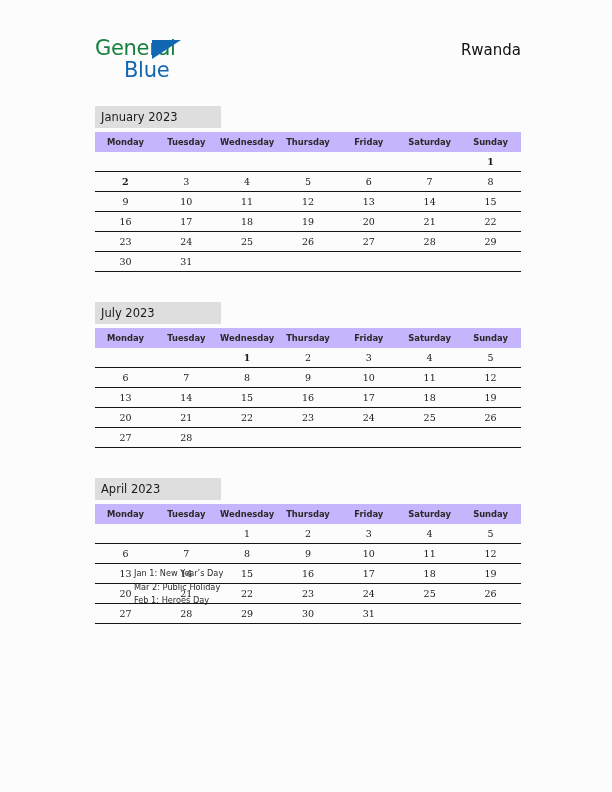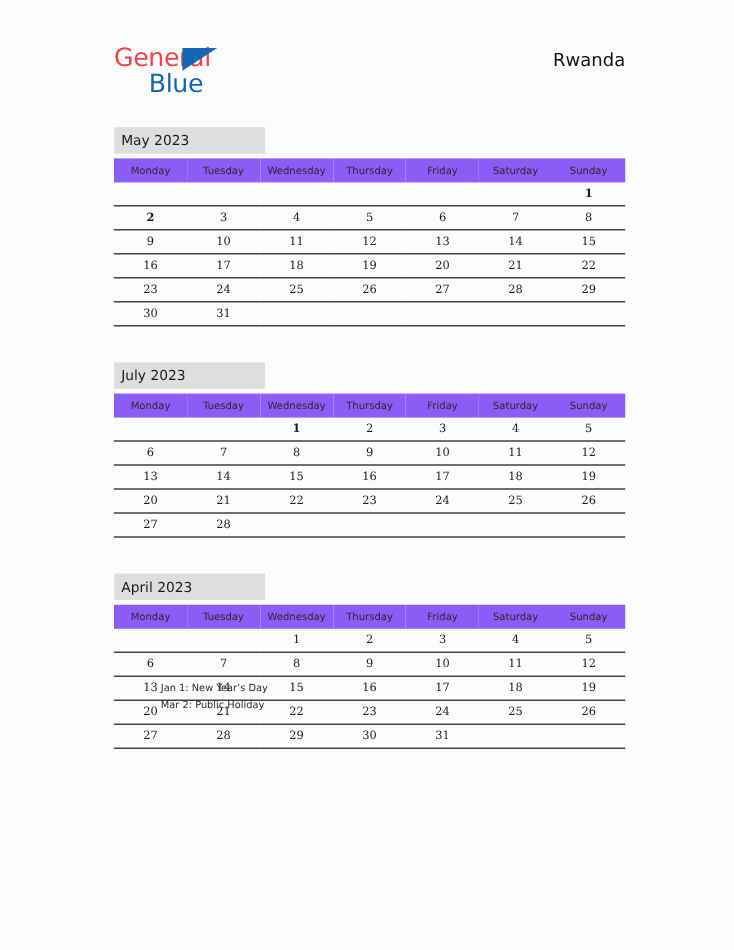--- a/index.html
+++ b/index.html
@@ -30,21 +30,21 @@
     top: 36px;
     width: 150px;
     height: 48px;
   }
   .logo-general {
     position: absolute;
     left: 0;
     top: 0;
     font-size: 21px;
     letter-spacing: -0.3px;
-    color: #ef4444;
+    color: #15803d;
     font-family: "DejaVu Sans", sans-serif;
     line-height: 24px;
   }
   .logo-tri {
     position: absolute;
     left: 57px;
     top: 4px;
     width: 0;
     height: 0;
     border-left: 29px solid #1267b2;
@@ -106,23 +106,23 @@
     min-width: 110px;
     line-height: 14px;
     margin-bottom: 4px;
   }
   table.cal {
     width: 426px;
     border-collapse: collapse;
     table-layout: fixed;
   }
   table.cal th {
-    background: #8b5cf6;
+    background: #c4b5fd;
     font-size: 8.4px;
-    font-weight: normal;
+    font-weight: bold;
     color: #2a2a2a;
     padding: 5px 0 5px 0;
     text-align: center;
     border: none;
     font-family: "DejaVu Sans", sans-serif;
   }
   table.cal td {
     font-size: 9.5px;
     text-align: center;
     padding: 3px 0 4px 0;
@@ -163,21 +163,21 @@
     <span class="logo-general">General</span>
     <span class="logo-tri"></span>
     <span class="logo-blue">Blue</span>
   </div>
   <div class="title-block">
     <div class="title-sub">Rwanda</div>
   </div>
 </div>
 
 <div class="months" id="months-container">
-    <div class="month"><div class="month-title">May 2023</div><table class="cal">
+    <div class="month"><div class="month-title">January 2023</div><table class="cal">
         <thead>
           <tr>
             <th>Monday</th>
             <th>Tuesday</th>
             <th>Wednesday</th>
             <th>Thursday</th>
             <th>Friday</th>
             <th>Saturday</th>
             <th>Sunday</th>
           </tr>
@@ -357,13 +357,14 @@
             <td class="empty">&nbsp;</td>
             <td class="empty">&nbsp;</td>
           </tr>
         </tbody>
       </table></div>
   </div>
 
 <div class="legend" id="legend-container">
     <div class="legend-line">Jan 1: New Year’s Day</div>
     <div class="legend-line">Mar 2: Public Holiday</div>
+    <div class="legend-line">Feb 1: Heroes Day</div>
   </div>
 
 </body></html>

